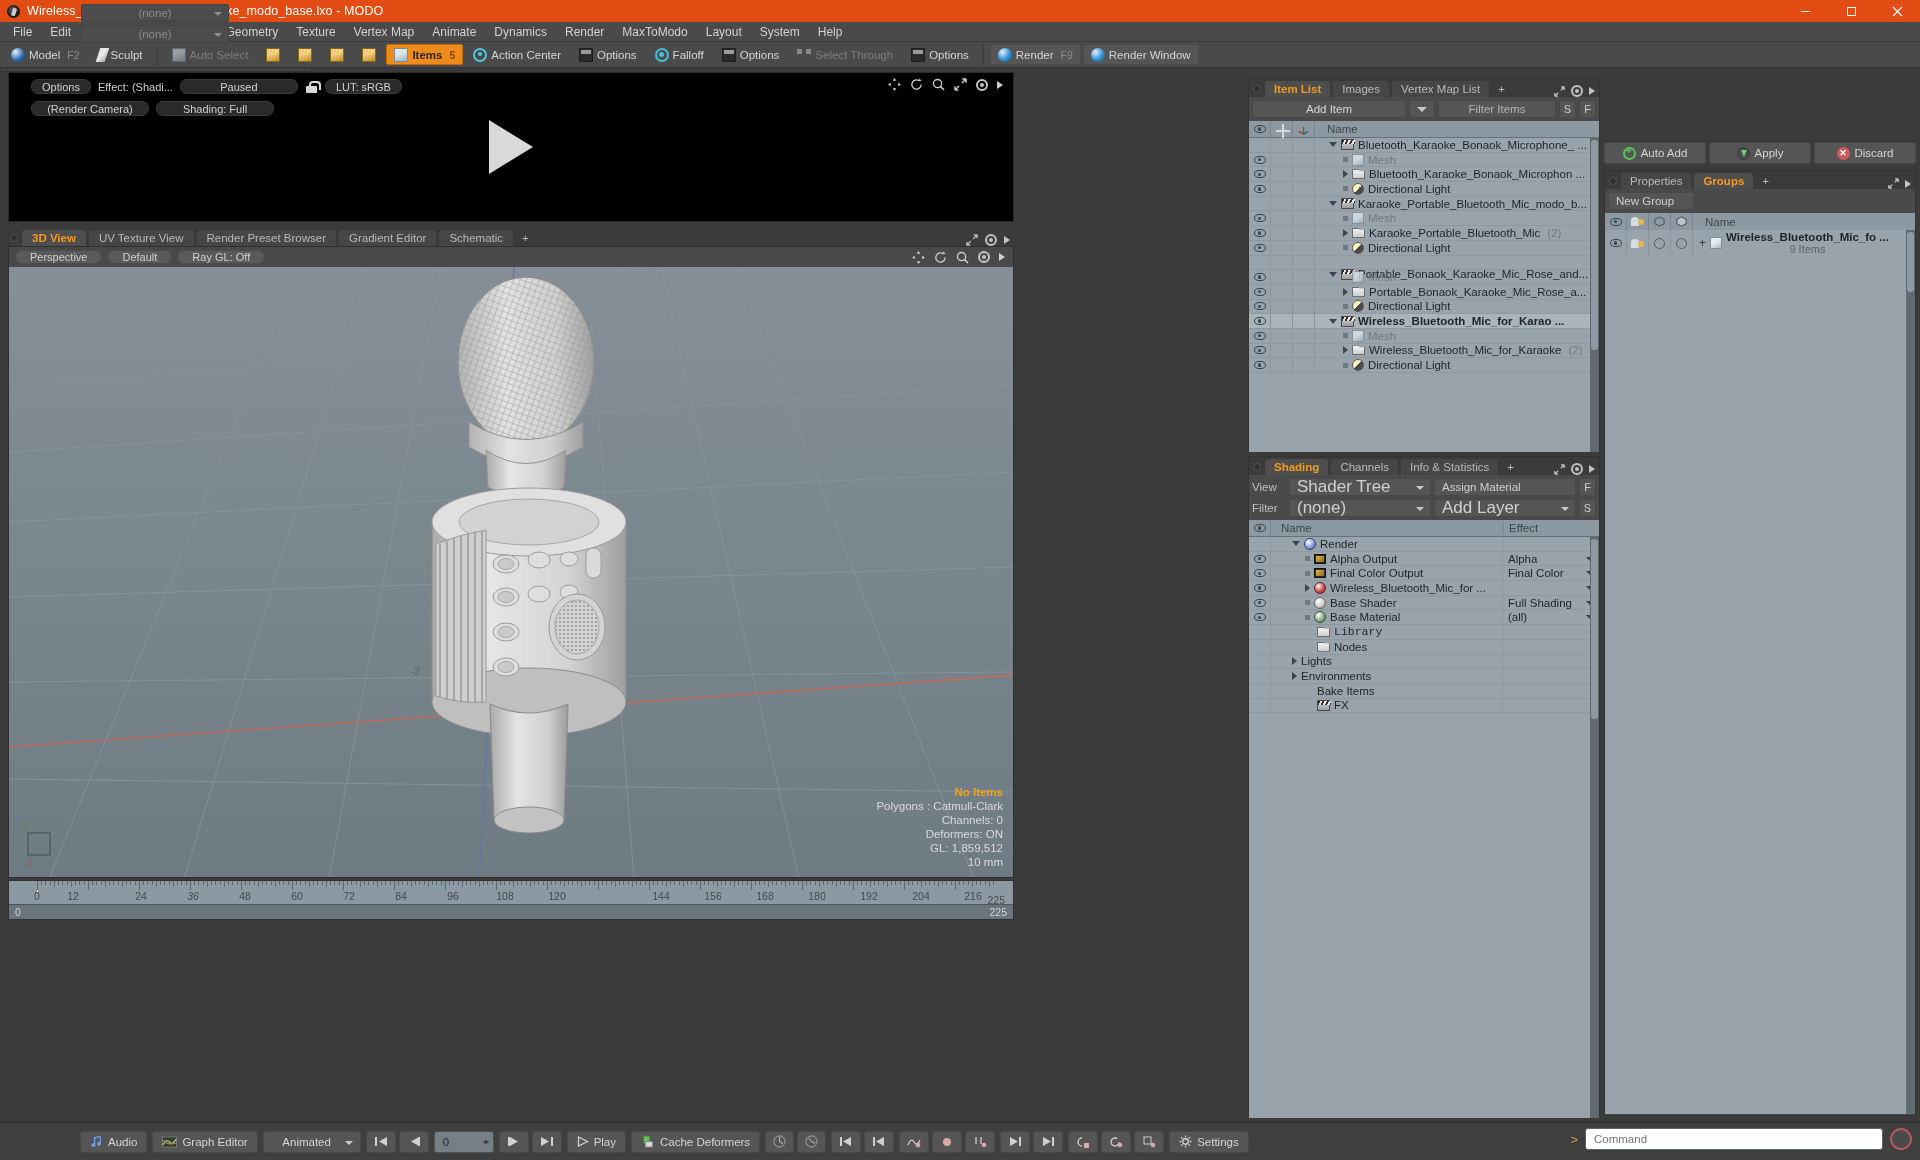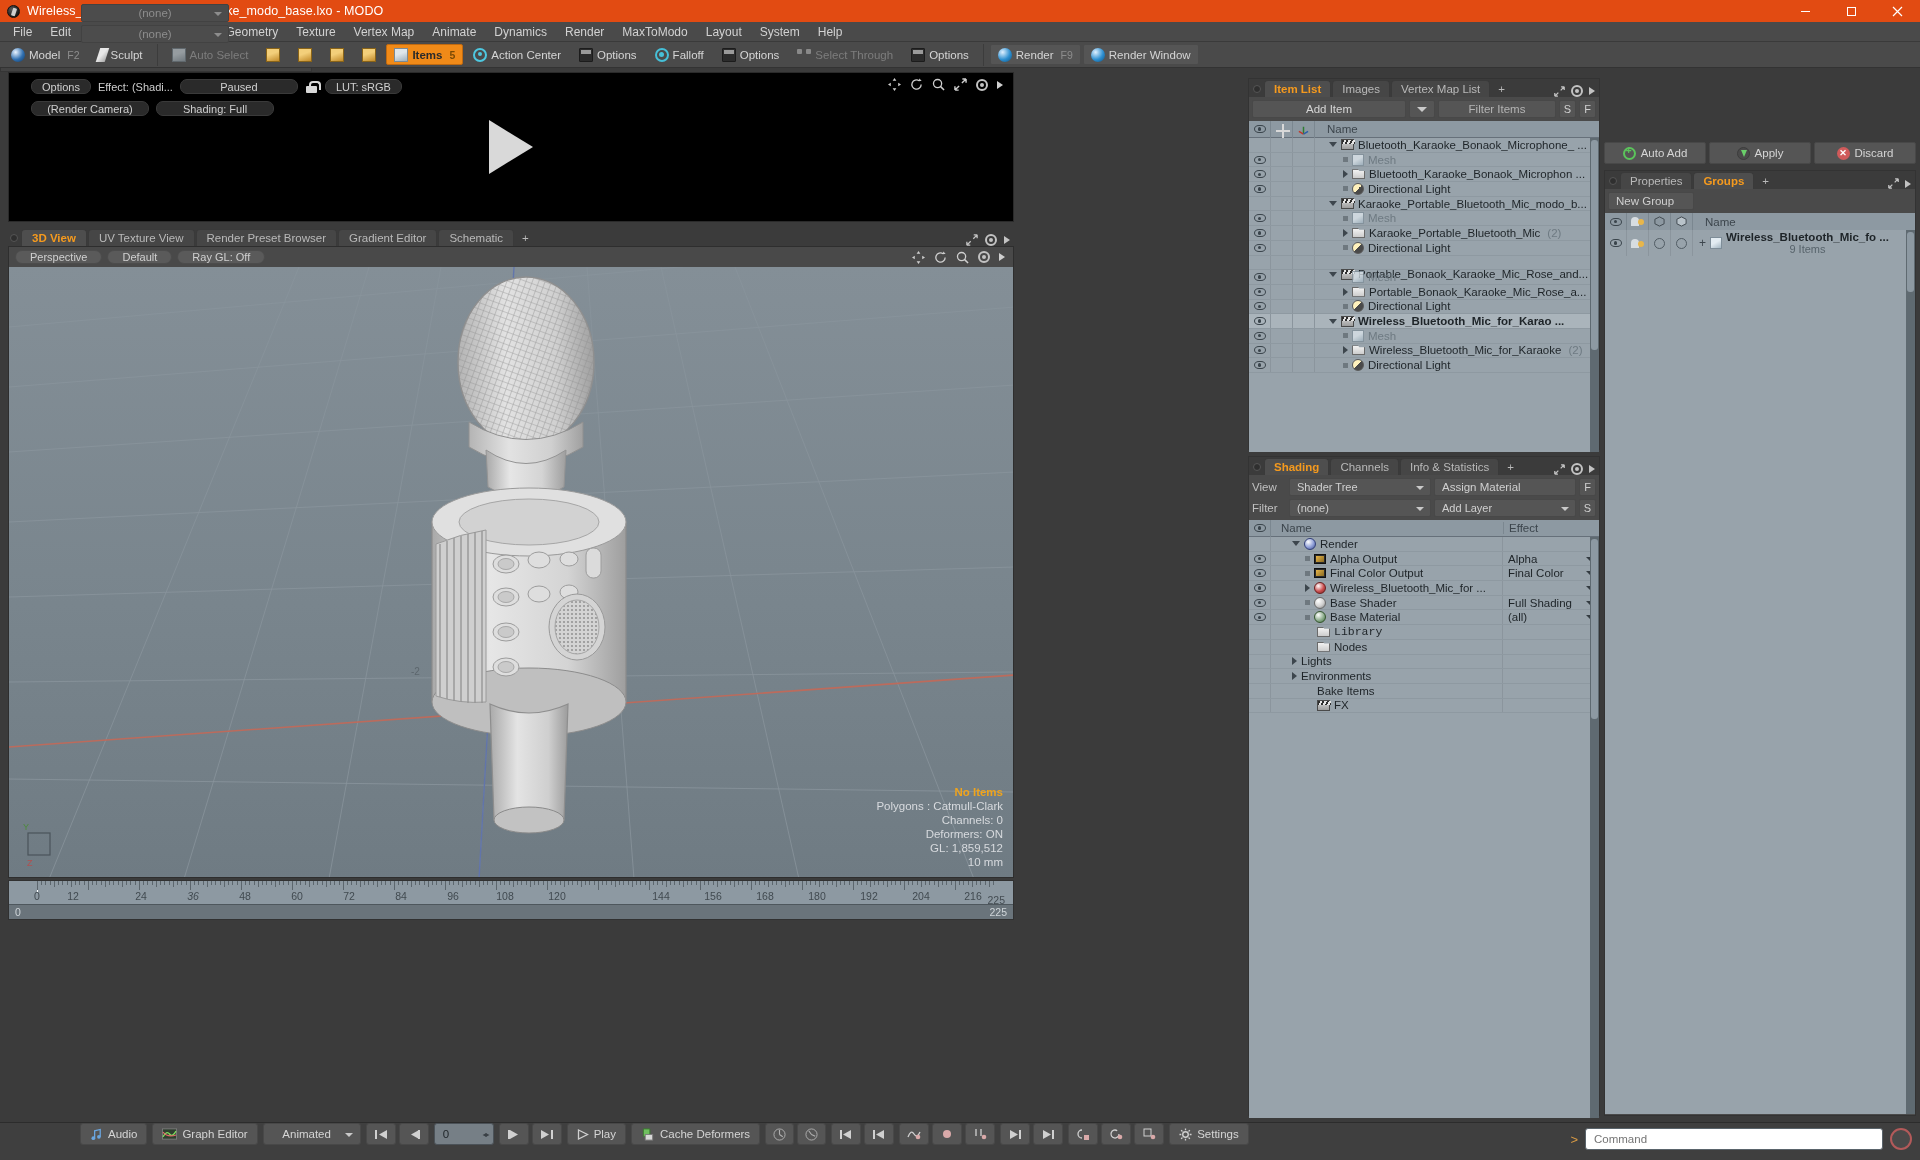--- a/index.html
+++ b/index.html
@@ -152,21 +152,21 @@
   .tl-range {
     position:absolute; left:0; bottom:0; width:100%; height:15px; background:#6a747b;
     border-top:1px solid #4e575d; display:flex; align-items:center; justify-content:space-between;
     padding:0 6px; font-size:10.5px; color:#cfd5d9;
   }
   .tl-endlabel{ position:absolute; right:8px; bottom:-1px; font-size:10.5px; color:#444c52;}
 
   
   .bottombar {
     position:absolute; left:0; top:1122px; width:1920px; height:38px;
-    background:#3f3f3f; border-top:1px solid #2c2c2c; display:flex; align-items:flex-start;
+    background:#3f3f3f; border-top:1px solid #2c2c2c; display:flex; align-items:center;
   }
   .bb-left { display:flex; align-items:center; gap:5px; margin-left:80px; }
   .bbtn {
     height:22px; padding:0 9px; background:#555; border:1px solid #484848; border-radius:3px;
     display:flex; align-items:center; gap:5px; font-size:11.5px; color:#d5d5d5; white-space:nowrap;
   }
   .bbtn.icononly{ padding:0 7px; }
   .bgroup{ display:flex; gap:3px; align-items:center; }
   .stepper {
     height:22px; width:60px; background:#767f86; border:1px solid #4b5258; border-radius:3px;
@@ -264,21 +264,21 @@
   .cnt{ color:#6e7a82; margin-left:3px; }
   .bold{ font-weight:bold; }
   .scroll-v{ position:absolute; right:0; top:0; width:9px; height:100%; background:#5f6a71; }
   .scroll-thumb{ position:absolute; left:1px; width:7px; background:#8d99a2; border-radius:3px;}
 
   
   #shading-panel { left:1248px; top:456px; width:352px; height:660px; }
   .sh-row{ display:flex; gap:3px; padding:3px 3px 0 3px; align-items:center; }
   .sh-lab{ width:34px; font-size:11.5px; color:#c0c0c0; }
   .sh-dd{ flex:1; height:18px; background:#555; border:1px solid #484848; border-radius:2px;
-    display:flex; align-items:center; padding-left:7px; font-size:11px; color:#d0d0d0; position:relative;}
+    display:flex; align-items:center; padding-left:7px; font-size:17px; color:#d0d0d0; position:relative;}
   .sh-dd .car{ position:absolute; right:6px; top:7px; border-left:4px solid transparent;
      border-right:4px solid transparent; border-top:4px solid #c9c9c9;}
   .sh-btn{ flex:1; height:18px; background:#555; border:1px solid #484848; border-radius:2px;
     display:flex; align-items:center; padding-left:7px; font-size:11.5px; color:#d0d0d0; position:relative;}
   .sh-sq{ width:17px;height:18px;background:#555;border:1px solid #484848;border-radius:2px;
     display:flex;align-items:center;justify-content:center;font-size:11px;color:#d0d0d0;}
   .sh-head{ height:17px; background:#8d99a2; display:flex; align-items:center;
     border-bottom:1px solid #66707a; font-size:11.5px; color:#3c454c; margin-top:3px;}
   .sh-body{ background:#98a3ab; position:relative; height:calc(100% - 77px); }
   .sh-row-item{ height:14.7px; display:flex; align-items:center; font-size:11.5px; color:#1e2428;

